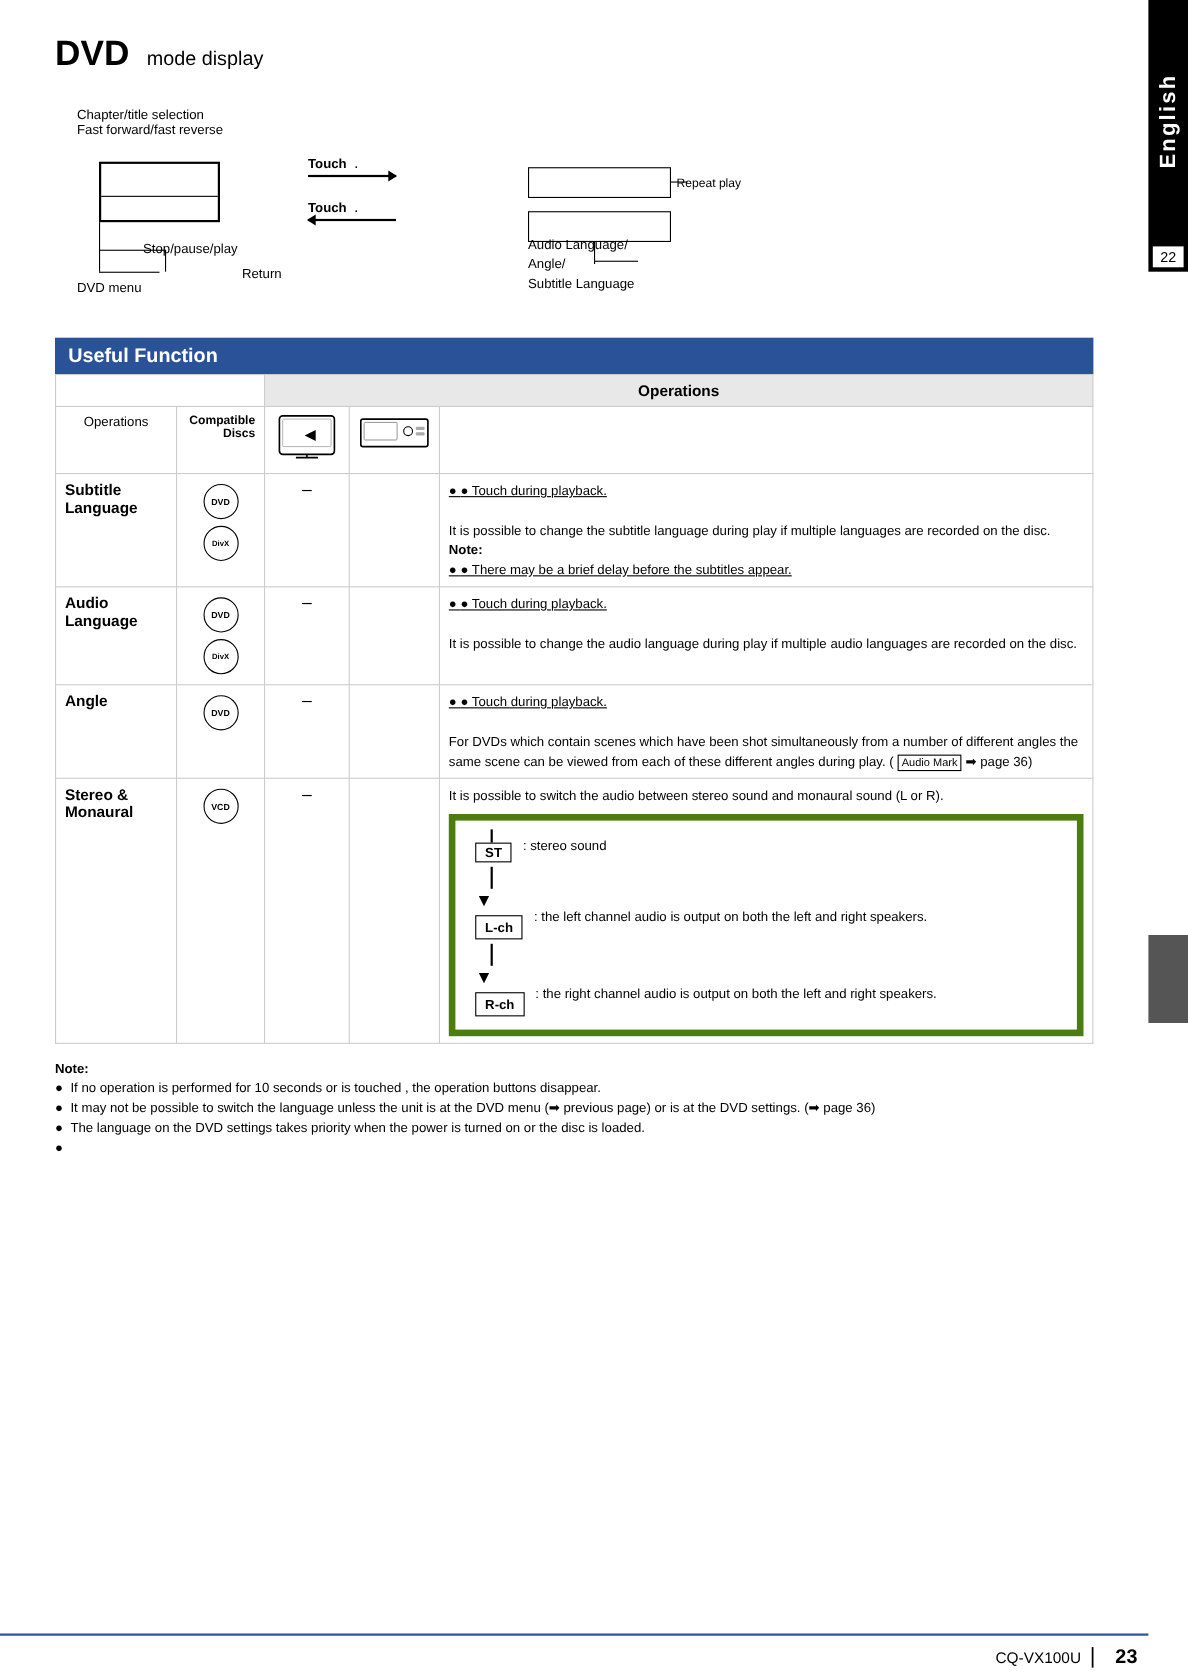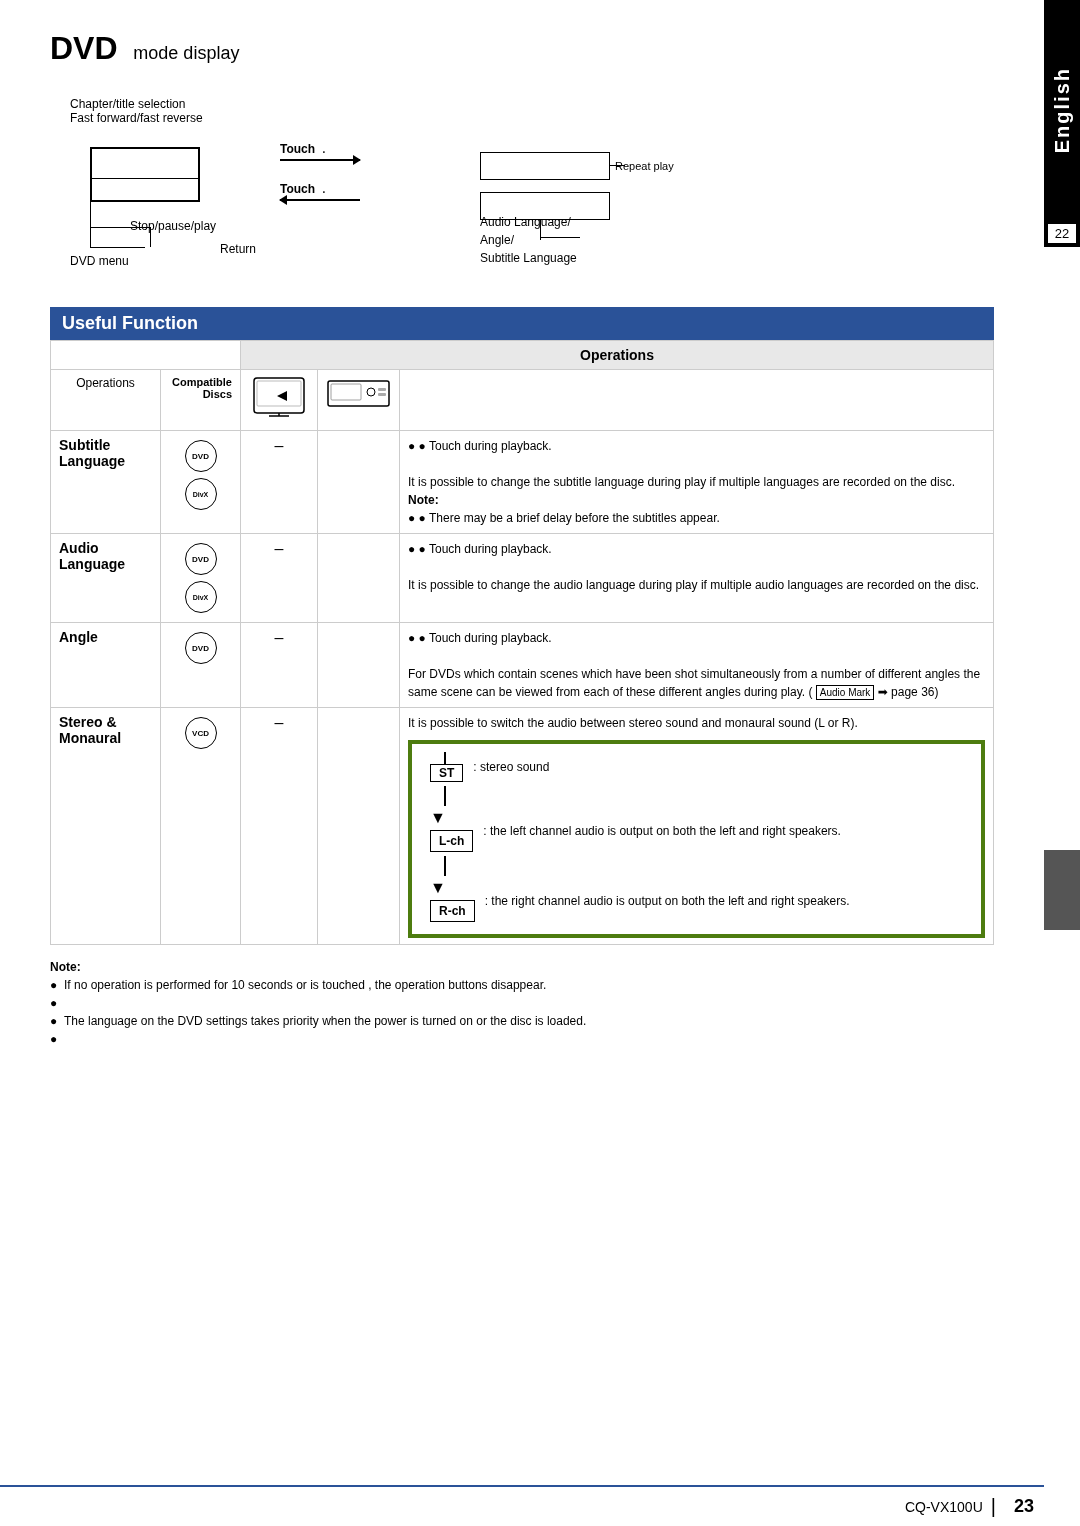--- a/index.html
+++ b/index.html
@@ -115,32 +115,32 @@
     .disc-badge.divx { font-size: 7px; }
     .disc-badge.vcd { font-size: 8px; }
 
     .desc-text {
       font-size: 12px;
       line-height: 1.5;
     }
 
     .note-bold { font-weight: bold; }
 
-    .bullet { margin-left: 0; }
+    .bullet { margin-left: 0; text-decoration: underline; }
     .bullet::before { content: "● "; }
 
     .dash-cell {
       text-align: center;
       font-size: 16px;
     }
 
     
     .stereo-diagram {
       margin-top: 8px;
-      border: 4px solid #4d7c0f;
+      border: 6px solid #4d7c0f;
       padding: 8px;
       font-size: 12px;
     }
     .stereo-box {
       border: 1px solid #000;
       padding: 1px 8px;
       font-weight: bold;
       min-width: 40px;
       text-align: center;
     }
@@ -526,20 +526,21 @@
     </table>
 
     <div class="bottom-notes">
       <div style="font-weight:bold; margin-bottom:4px;">Note:</div>
       <div class="note-item">
         <span class="bullet-dot">●</span>
         <span>If no operation is performed for 10 seconds or     is touched , the operation buttons disappear.</span>
       </div>
       <div class="note-item">
         <span class="bullet-dot">●</span>
+        <span>It may not be possible to switch the language unless the unit is at the DVD menu (➡ previous page) or is at the DVD settings. (➡ page 36)</span>
       </div>
       <div class="note-item">
         <span class="bullet-dot">●</span>
         <span>The language on the DVD settings takes priority when the power is turned on or the disc is loaded.</span>
       </div>
       <div class="note-item">
         <span class="bullet-dot">●</span>
       </div>
     </div>
   </div>

